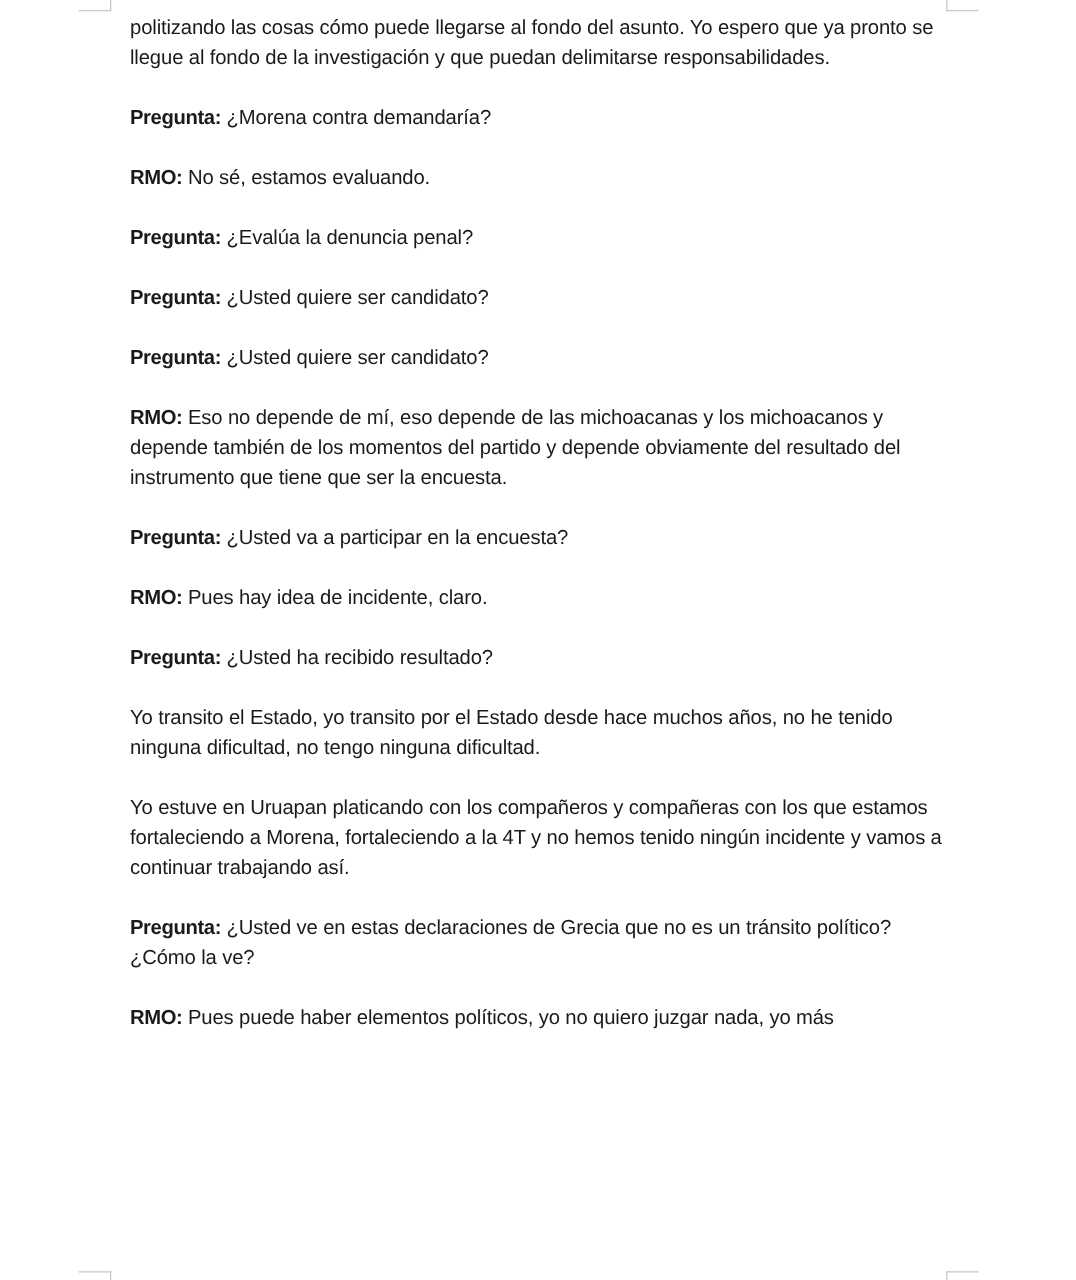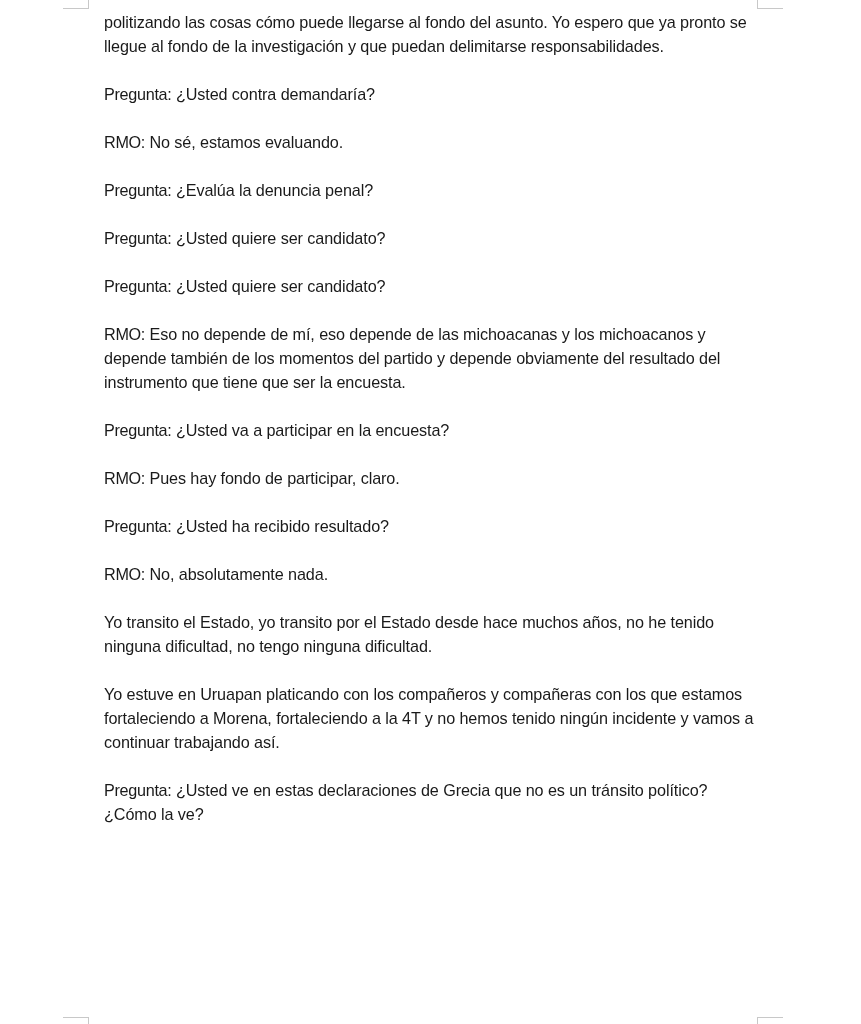--- a/index.html
+++ b/index.html
@@ -39,42 +39,42 @@
       width: 650px;
       font-size: 16.2px;
       line-height: 24px;
       letter-spacing: -0.1px;
     }
     .para {
       margin: 0 0 24px 0;
       white-space: normal;
     }
     .speaker {
-      font-weight: normal;
+      font-weight: bold;
       letter-spacing: -0.3px;
     }
   </style>
 </head>
 <body>
 
 <div class="page">
   <div class="crop tl"></div>
   <div class="crop tr"></div>
   <div class="crop bl"></div>
   <div class="crop br"></div>
 
   <div class="content">
     <p class="para"><span class="speaker"></span><span>politizando las cosas cómo puede llegarse al fondo del asunto. Yo espero que ya pronto se llegue al fondo de la investigación y que puedan delimitarse responsabilidades.</span></p>
-    <p class="para"><span class="speaker">Pregunta:</span><span> ¿Usted contra demandaría?</span></p>
+    <p class="para"><span class="speaker">Pregunta:</span><span> ¿Morena contra demandaría?</span></p>
     <p class="para"><span class="speaker">RMO:</span><span> No sé, estamos evaluando.</span></p>
     <p class="para"><span class="speaker">Pregunta:</span><span> ¿Evalúa la denuncia penal?</span></p>
     <p class="para"><span class="speaker">Pregunta:</span><span> ¿Usted quiere ser candidato?</span></p>
     <p class="para"><span class="speaker">Pregunta:</span><span> ¿Usted quiere ser candidato?</span></p>
     <p class="para"><span class="speaker">RMO:</span><span> Eso no depende de mí, eso depende de las michoacanas y los michoacanos y depende también de los momentos del partido y depende obviamente del resultado del instrumento que tiene que ser la encuesta.</span></p>
     <p class="para"><span class="speaker">Pregunta:</span><span> ¿Usted va a participar en la encuesta?</span></p>
-    <p class="para"><span class="speaker">RMO:</span><span> Pues hay fondo de participar, claro.</span></p>
+    <p class="para"><span class="speaker">RMO:</span><span> Pues hay idea de incidente, claro.</span></p>
     <p class="para"><span class="speaker">Pregunta:</span><span> ¿Usted ha recibido resultado?</span></p>
-    <p class="para"><span class="speaker">RMO:</span><span> No, absolutamente nada.</span></p>
     <p class="para"><span class="speaker"></span><span>Yo transito el Estado, yo transito por el Estado desde hace muchos años, no he tenido ninguna dificultad, no tengo ninguna dificultad.</span></p>
     <p class="para"><span class="speaker"></span><span>Yo estuve en Uruapan platicando con los compañeros y compañeras con los que estamos fortaleciendo a Morena, fortaleciendo a la 4T y no hemos tenido ningún incidente y vamos a continuar trabajando así.</span></p>
     <p class="para"><span class="speaker">Pregunta:</span><span> ¿Usted ve en estas declaraciones de Grecia que no es un tránsito político? ¿Cómo la ve?</span></p>
+    <p class="para"><span class="speaker">RMO:</span><span> Pues puede haber elementos políticos, yo no quiero juzgar nada, yo más</span></p>
   </div>
 </div>
 
 </body></html>

